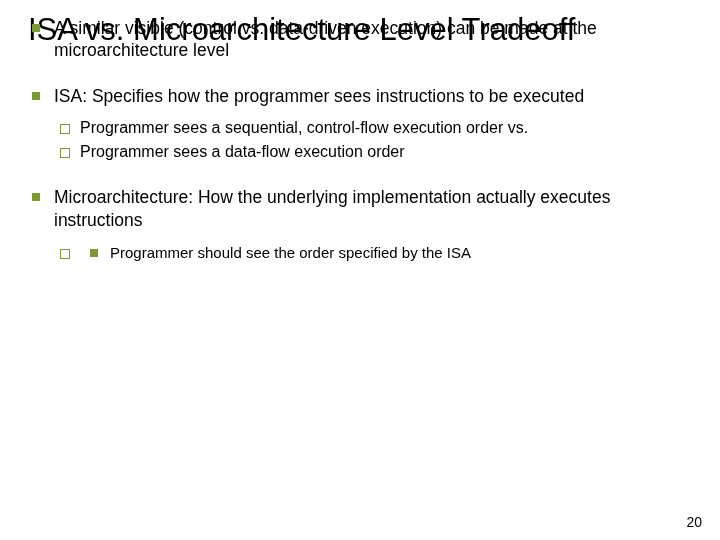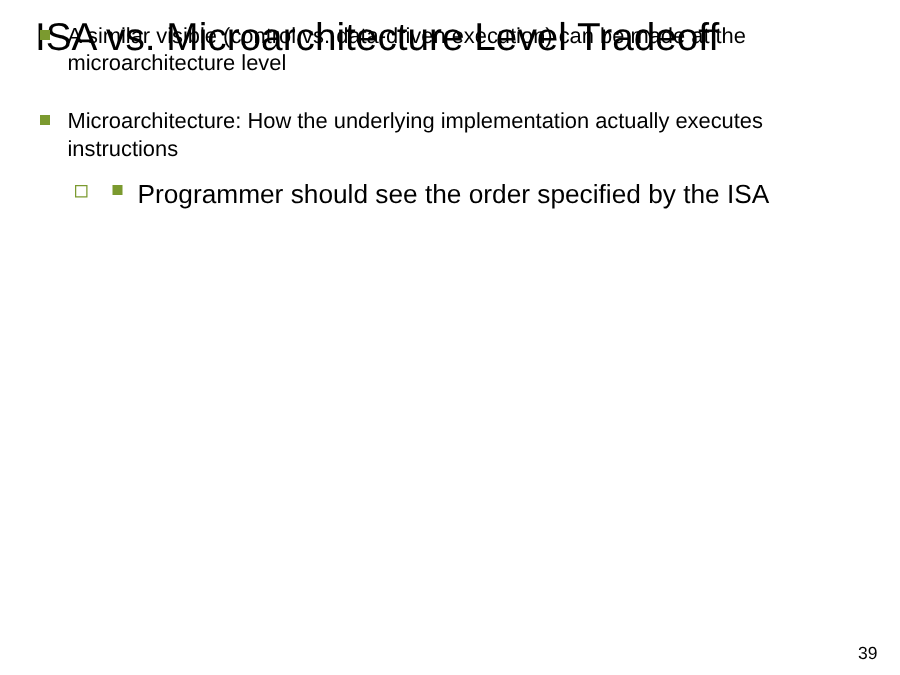--- a/index.html
+++ b/index.html
@@ -58,21 +58,21 @@
     top: 6px;
     width: 8px;
     height: 8px;
     border: 1px solid #7b9a2f;
     background: transparent;
   }
   ul.subsub { list-style: none; margin: 12px 0 0 0; padding: 0; }
   ul.subsub > li {
     position: relative;
     padding-left: 30px;
-    font-size: 21px;
+    font-size: 15px;
     line-height: 1.3;
   }
   ul.subsub > li::before {
     content: "";
     position: absolute;
     left: 10px;
     top: 6px;
     width: 8px;
     height: 8px;
     background: #7b9a2f;
@@ -91,27 +91,38 @@
 <body>
 
 <div class="title">ISA vs. Microarchitecture Level Tradeoff</div>
 
 <div class="content">
   <ul class="top">
     <li class="first-bullet">
       <span>A similar visible (control vs. data-driven execution) can be made at the microarchitecture level</span>
     </li>
     <li>
+      <span>ISA: Specifies how the programmer sees instructions to be executed</span>
+      <ul class="sub">
+        <li>
+          <span>Programmer sees a sequential, control-flow execution order vs.</span>
+        </li>
+        <li>
+          <span>Programmer sees a data-flow execution order</span>
+        </li>
+      </ul>
+    </li>
+    <li>
       <span>Microarchitecture: How the underlying implementation actually executes instructions</span>
       <ul class="sub">
         <li>
           <ul class="subsub">
             <li>
               <span>Programmer should see the order specified by the ISA</span>
             </li>
           </ul>
         </li>
       </ul>
     </li>
   </ul>
 </div>
 
-<div class="page-num">39</div>
+<div class="page-num">20</div>
 
 </body></html>

